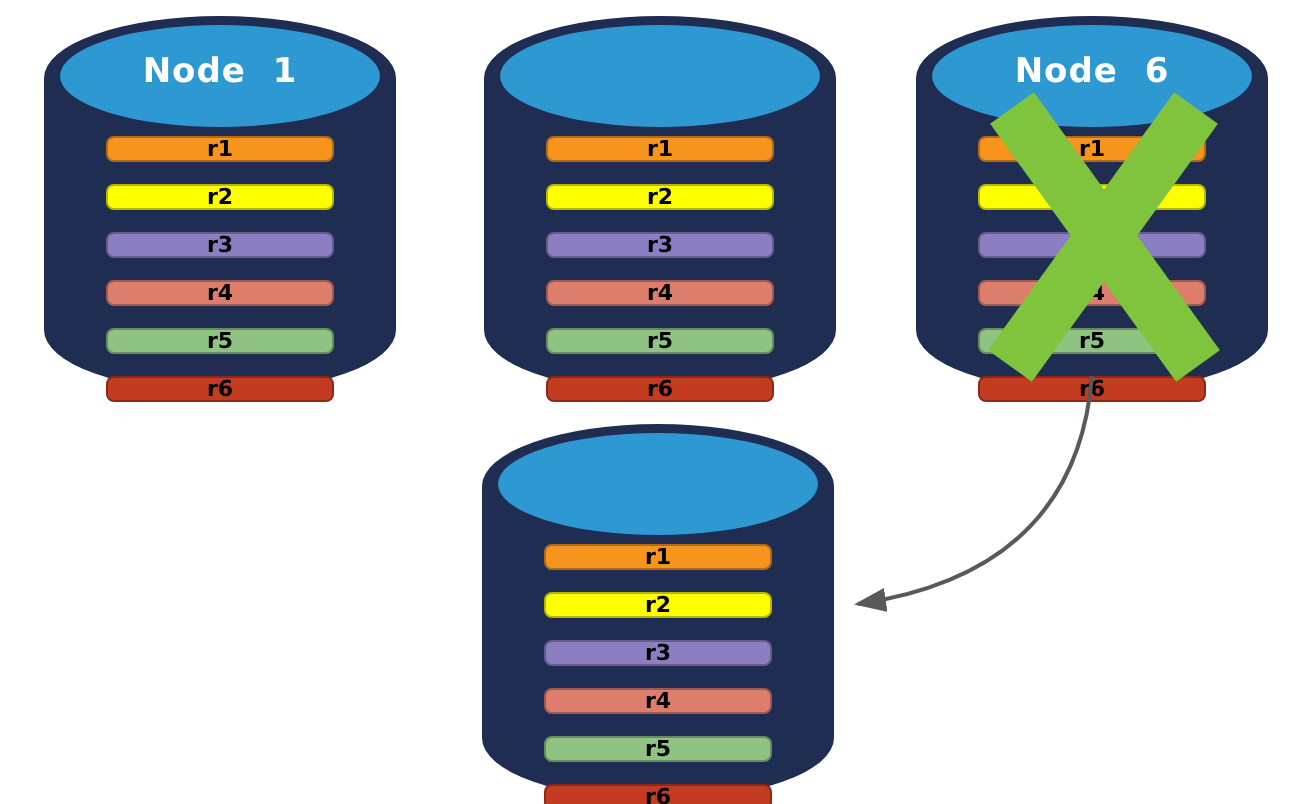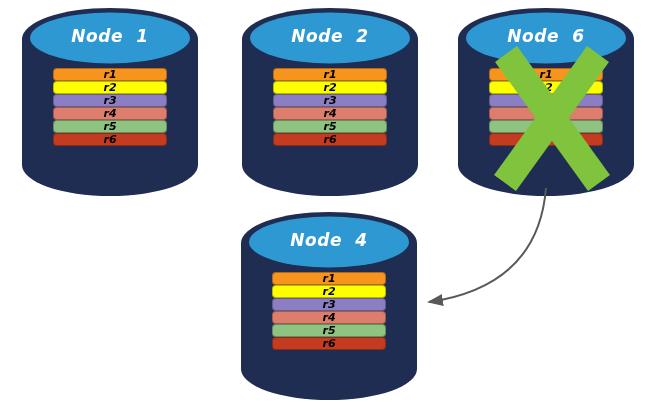--- a/index.html
+++ b/index.html
@@ -1,29 +1,28 @@
 <!DOCTYPE html>
 <html><head>
 <meta charset="utf-8">
 <style>
   html,body{margin:0;padding:0;background:#ffffff;}
   .canvas{
     position:relative;width:646px;height:402px;background:#ffffff;overflow:hidden;
     font-family:"DejaVu Sans","Liberation Sans",sans-serif;
-    font-style:italic;
   }
   .node{position:absolute;width:176px;height:190px;}
   .cyl{position:absolute;left:0;top:0;width:176px;height:190px;}
   .node-title{
     position:absolute;top:20px;left:0;right:0;text-align:center;
     color:#ffffff;font-weight:bold;font-size:17px;word-spacing:7px;letter-spacing:.5px;
   }
   .rows{
     position:absolute;left:31px;top:62px;width:114px;
-    display:flex;flex-direction:column;gap:0;
+    display:flex;flex-direction:column;gap:11px;
   }
   .row{
     height:13px;box-sizing:border-box;border:1px solid rgba(0,0,0,.28);
     border-radius:4px;text-align:center;color:#000;
     font-size:11px;font-weight:bold;line-height:11px;
   }
   .xmark{position:absolute;left:0;top:0;width:176px;height:190px;pointer-events:none;}
   .arrow-layer{position:absolute;left:0;top:0;width:646px;height:402px;pointer-events:none;}
 </style>
 </head>
@@ -49,21 +48,20 @@
     </div>
   </div>
 
   <div class="node" style="left:242px;top:6px;">
     <svg class="cyl" viewBox="0 0 176 190">
       <ellipse cx="88" cy="159" rx="88" ry="31" fill="#1F2D52"></ellipse>
       <rect x="0" y="33" width="176" height="126" fill="#1F2D52"></rect>
       <ellipse cx="88" cy="33" rx="88" ry="31" fill="#1F2D52"></ellipse>
       <ellipse cx="88" cy="32" rx="80" ry="25.5" fill="#2E98D2"></ellipse>
     </svg>
-    <div class="node-title">Node 2</div>
     <div class="rows">
       <div class="row" style="background-color: rgb(247, 148, 30);">r1</div>
       <div class="row" style="background-color: rgb(253, 255, 0);">r2</div>
       <div class="row" style="background-color: rgb(140, 126, 194);">r3</div>
       <div class="row" style="background-color: rgb(221, 126, 109);">r4</div>
       <div class="row" style="background-color: rgb(143, 195, 129);">r5</div>
       <div class="row" style="background-color: rgb(195, 59, 33);">r6</div>
     </div>
   </div>
 
@@ -89,21 +87,20 @@
     </svg>
   </div>
 
   <div class="node" style="left:241px;top:210px;">
     <svg class="cyl" viewBox="0 0 176 190">
       <ellipse cx="88" cy="159" rx="88" ry="31" fill="#1F2D52"></ellipse>
       <rect x="0" y="33" width="176" height="126" fill="#1F2D52"></rect>
       <ellipse cx="88" cy="33" rx="88" ry="31" fill="#1F2D52"></ellipse>
       <ellipse cx="88" cy="32" rx="80" ry="25.5" fill="#2E98D2"></ellipse>
     </svg>
-    <div class="node-title">Node 4</div>
     <div class="rows">
       <div class="row" style="background-color: rgb(247, 148, 30);">r1</div>
       <div class="row" style="background-color: rgb(253, 255, 0);">r2</div>
       <div class="row" style="background-color: rgb(140, 126, 194);">r3</div>
       <div class="row" style="background-color: rgb(221, 126, 109);">r4</div>
       <div class="row" style="background-color: rgb(143, 195, 129);">r5</div>
       <div class="row" style="background-color: rgb(195, 59, 33);">r6</div>
     </div>
   </div>
 

